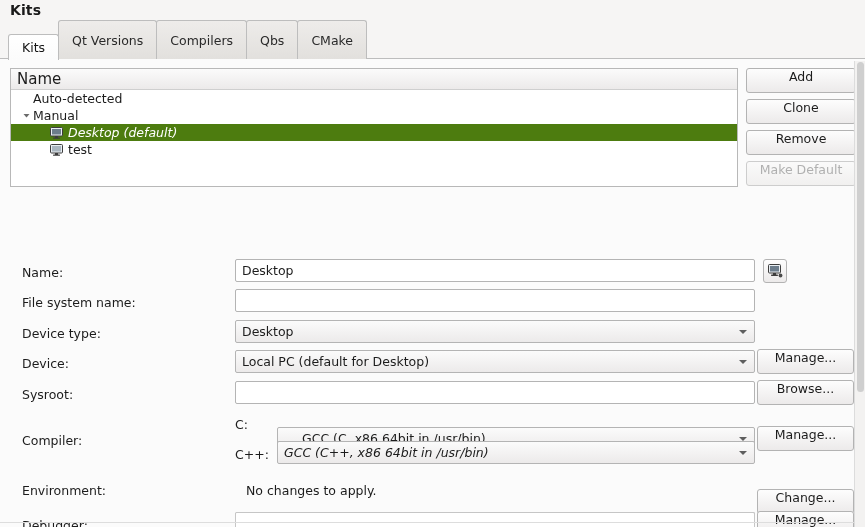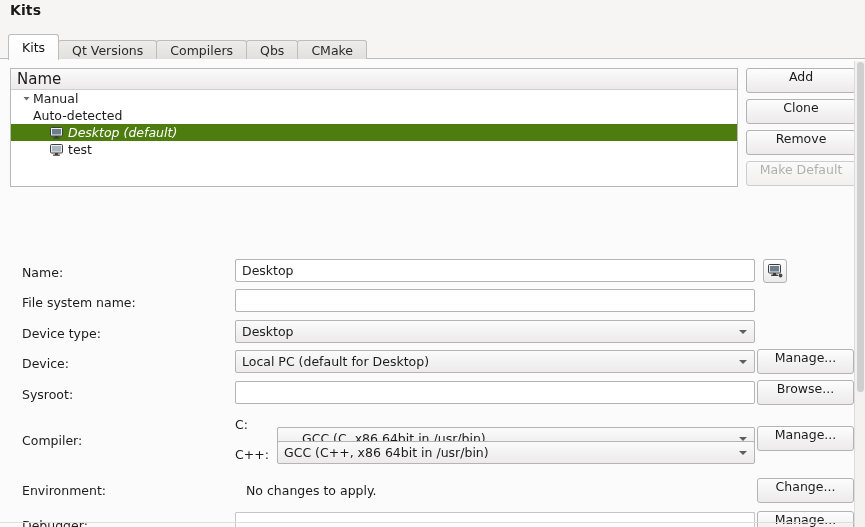--- a/index.html
+++ b/index.html
@@ -23,21 +23,21 @@
   }
 
   
   .tabbar {
     position: absolute; left: 0; top: 33px; width: 865px; height: 26px;
     border-bottom: 1px solid #bdbdbd;
     background: #f6f5f4;
   }
   .tabstrip { position: absolute; left: 8px; top: 0; height: 26px; display: flex; align-items: flex-end; }
   .tab {
-    height: 19px; padding: 0 13px;
+    height: 39px; padding: 0 13px;
     display: flex; align-items: center;
     font-size: 12.5px; color: #2a2a2a;
     background: #e8e6e3;
     border: 1px solid #bdbdbd;
     border-bottom: none;
     border-top-left-radius: 3px; border-top-right-radius: 3px;
     margin-right: -1px;
     position: relative;
     background-image: linear-gradient(to bottom, #eeecea 0%, #e2e0dd 100%);
   }
@@ -206,31 +206,31 @@
     </div>
   </div>
 
   <div class="content">
 
     <div class="tree-box">
       <div class="tree-header">Name</div>
       <div class="tree-rows">
 
         <div class="trow tindent-0">
+          <span class="twist"></span>
+          <span class="tlabel">Auto-detected</span>
+        </div>
+
+        <div class="trow tindent-0">
           <span class="twist">
             <svg width="9" height="9" viewBox="0 0 9 9">
                 <polygon points="1.5,3 7.5,3 4.5,6.5" fill="#6b6b6b"></polygon>
               </svg>
           </span>
           <span class="tlabel">Manual</span>
-        </div>
-
-        <div class="trow tindent-0">
-          <span class="twist"></span>
-          <span class="tlabel">Auto-detected</span>
         </div>
 
         <div class="trow tindent-1 sel">
           <span class="ticon">
             <svg width="13" height="12" viewBox="0 0 13 12">
               <rect x="0.5" y="0.5" width="12" height="8.5" rx="1" fill="#e9eef2" stroke="#3d3d3d"></rect>
               <rect x="2" y="2" width="9" height="5.5" fill="#6c7d8c"></rect>
               <rect x="5" y="9" width="3" height="2" fill="#3d3d3d"></rect>
               <rect x="3" y="10.5" width="7" height="1.3" rx="0.6" fill="#3d3d3d"></rect>
             </svg>
@@ -312,32 +312,32 @@
 
       <div class="flabel" style="top:238px">Compiler:</div>
 
       <div class="sublabel" style="left:235px; top:222px;">C:</div>
       <div class="field combo" style="left:277px; top:232px; width:478px;padding-left:24px;">
         <span>GCC (C, x86 64bit in /usr/bin)</span>
         <span class="arrow"></span>
       </div>
 
       <div class="sublabel" style="left:235px; top:252px;">C++:</div>
-      <div class="field combo" style="left:277px; top:246px; width:478px;">
+      <div class="field combo" style="left:277px; top:246px; width:478px;font-style:italic;">
         <span>GCC (C++, x86 64bit in /usr/bin)</span>
         <span class="arrow"></span>
       </div>
 
       <div class="btn rbtn" style="top:231px">
         <span>Manage...</span>
       </div>
 
       <div class="flabel" style="top:288px">Environment:</div>
       <div class="static-text" style="left:246px; top:288px;">No changes to apply.</div>
-      <div class="btn rbtn" style="top:283px">
+      <div class="btn rbtn" style="top:294px">
         <span>Change...</span>
       </div>
 
       <div class="flabel" style="top:323px">Debugger:</div>
       <div class="field combo" style="left:235px; top:317px; width:520px;">
         <span>System GDB at /usr/bin/gdb</span>
         <span class="arrow"></span>
       </div>
       <div class="btn rbtn" style="top:316px">
         <span>Manage...</span>

